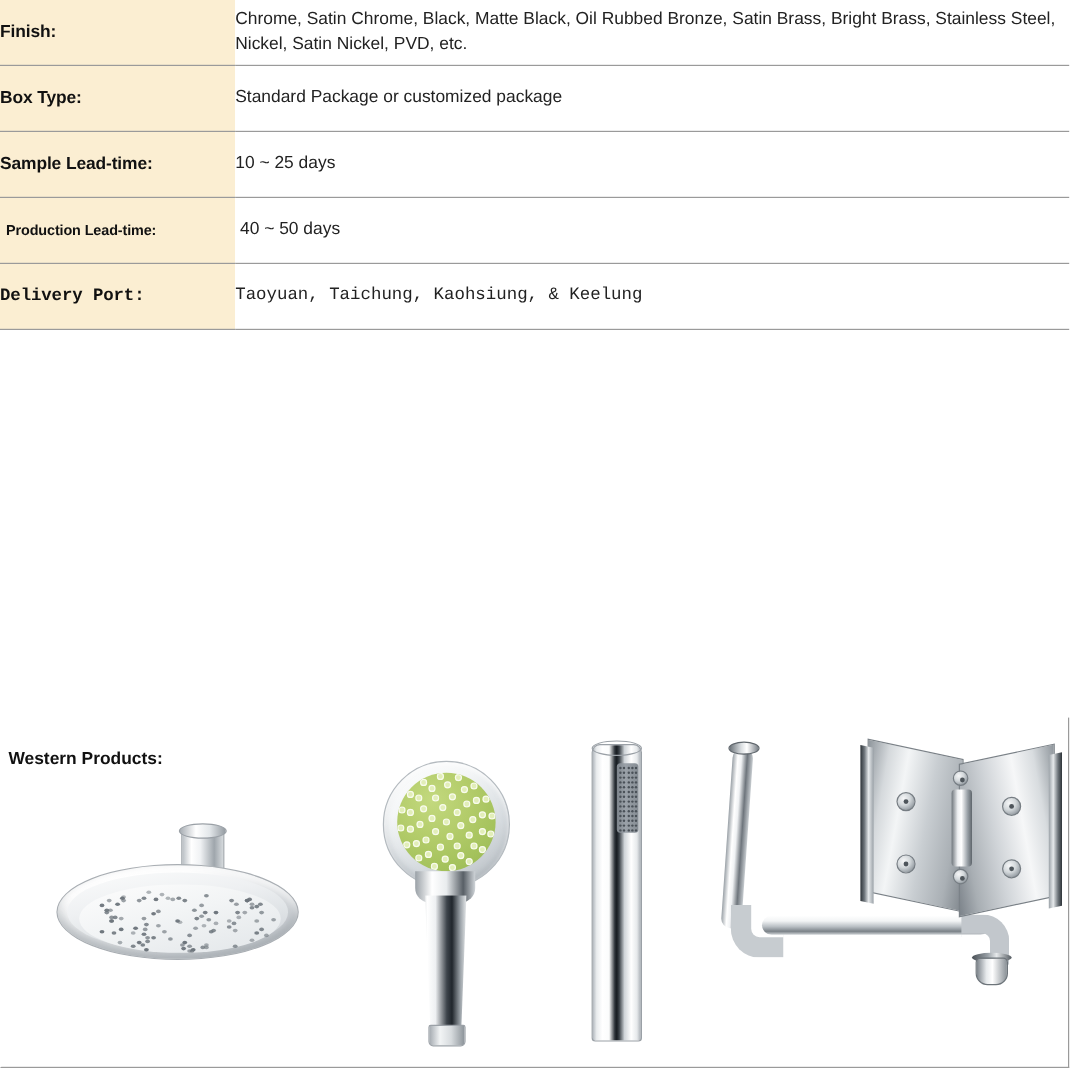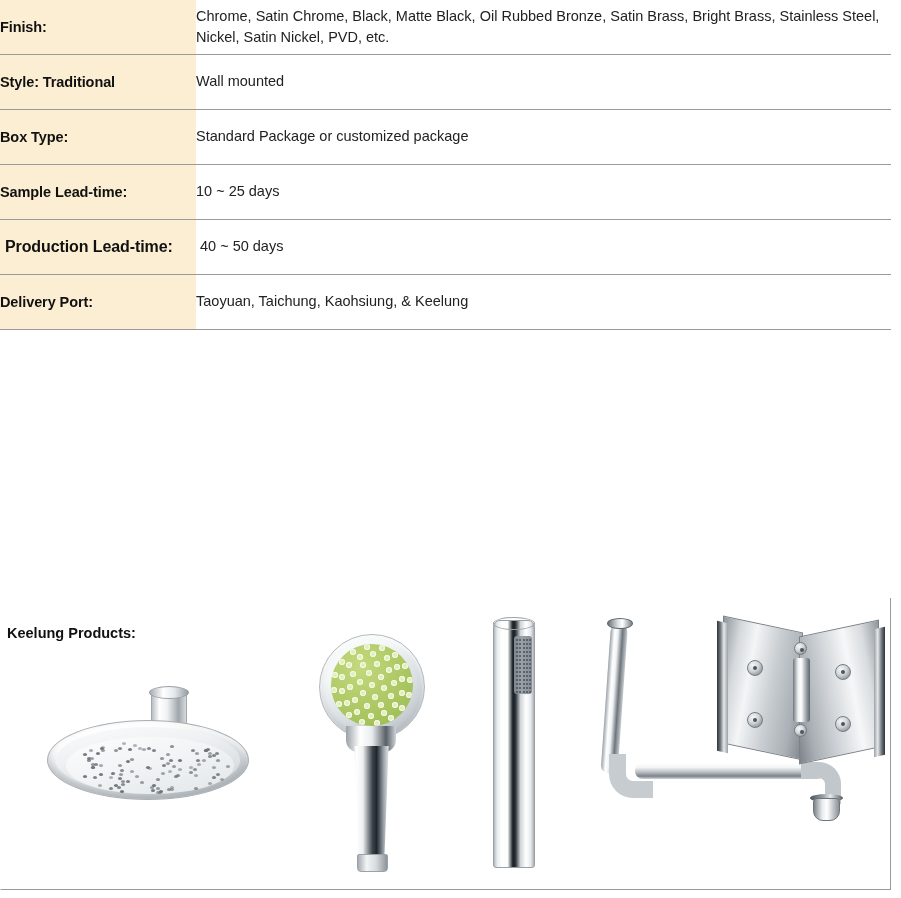--- a/index.html
+++ b/index.html
@@ -62,29 +62,29 @@
     font-size: 21px;
     font-weight: bold;
     letter-spacing: 0.2px;
     color: #111111;
   }
   .row-material .spec-label { height: 54px; }
   .row-finish   .spec-label { height: 54px; }
   .row-style    .spec-label { height: 54px; }
   .row-box      .spec-label { height: 54px; }
   .row-sample   .spec-label { height: 54px; }
-  .row-production .spec-label { height: 54px; font-size: 16px; padding-left: 5px; padding-right: 1px; }
+  .row-production .spec-label { height: 54px; font-size: 12px; padding-left: 5px; padding-right: 1px; }
   .row-production .spec-value { padding-left: 4px; }
   .row-payment  .spec-label { height: 54px; }
   .row-country  .spec-label { height: 54px; }
   .row-shipping .spec-label { height: 54px; }
   .row-delivery .spec-label { height: 54px; }
 
   
-  .spec-table tr:last-child { border-bottom: 1px solid #9a9a9a; }
+  .spec-table tr:last-child { border-bottom: 1px solid #9a9a9a; font-family: Liberation Mono, monospace; }
 
   
   .related {
     position: absolute;
     left: 0;
     top: 598px;
     width: 891px;
     height: 292px;
     box-sizing: border-box;
     border-left: 1px solid #ffffff;
@@ -386,24 +386,20 @@
 </head>
 <body>
 
 <div class="sheet">
 
   <table class="spec-table">
     <tbody>
       <tr class="row-finish">
         <td class="spec-label">Finish:</td>
         <td class="spec-value">Chrome, Satin Chrome, Black, Matte Black, Oil Rubbed Bronze, Satin Brass, Bright Brass, Stainless Steel, Nickel, Satin Nickel, PVD, etc.</td>
-      </tr>
-      <tr class="row-style">
-        <td class="spec-label">Style: Traditional</td>
-        <td class="spec-value">Wall mounted</td>
       </tr>
       <tr class="row-box">
         <td class="spec-label">Box Type:</td>
         <td class="spec-value">Standard Package or customized package</td>
       </tr>
       <tr class="row-sample">
         <td class="spec-label">Sample Lead-time:</td>
         <td class="spec-value">10 ~ 25 days</td>
       </tr>
       <tr class="row-production">
@@ -411,21 +407,21 @@
         <td class="spec-value">40 ~ 50 days</td>
       </tr>
       <tr class="row-delivery">
         <td class="spec-label">Delivery Port:</td>
         <td class="spec-value">Taoyuan, Taichung, Kaohsiung, &amp; Keelung</td>
       </tr>
     </tbody>
   </table>
 
   <div class="related">
-    <div class="related-title">Keelung Products:</div>
+    <div class="related-title">Western Products:</div>
 
     <div class="products">
 
       <div class="product p1">
         <div class="stem"></div>
         <div class="stem-cap"></div>
         <div class="canopy">
           <div class="rim"></div>
           <div class="face">
             <div class="nozzles" id="p1-nozzles">

